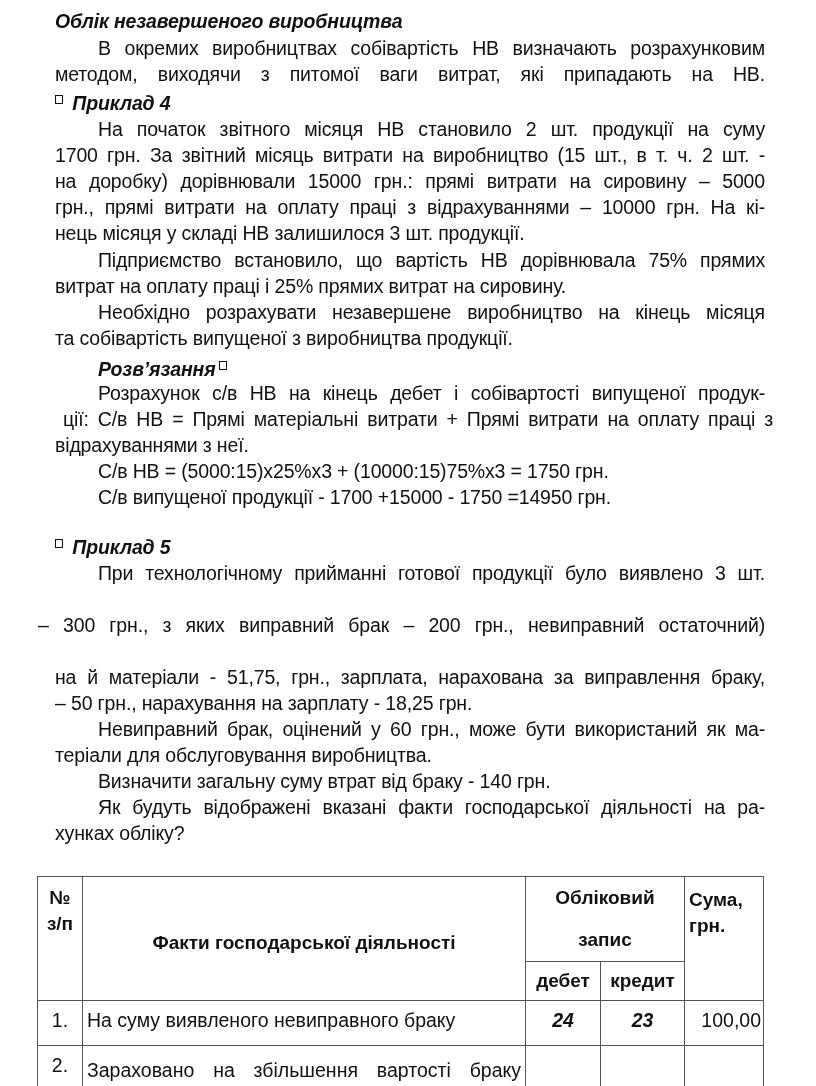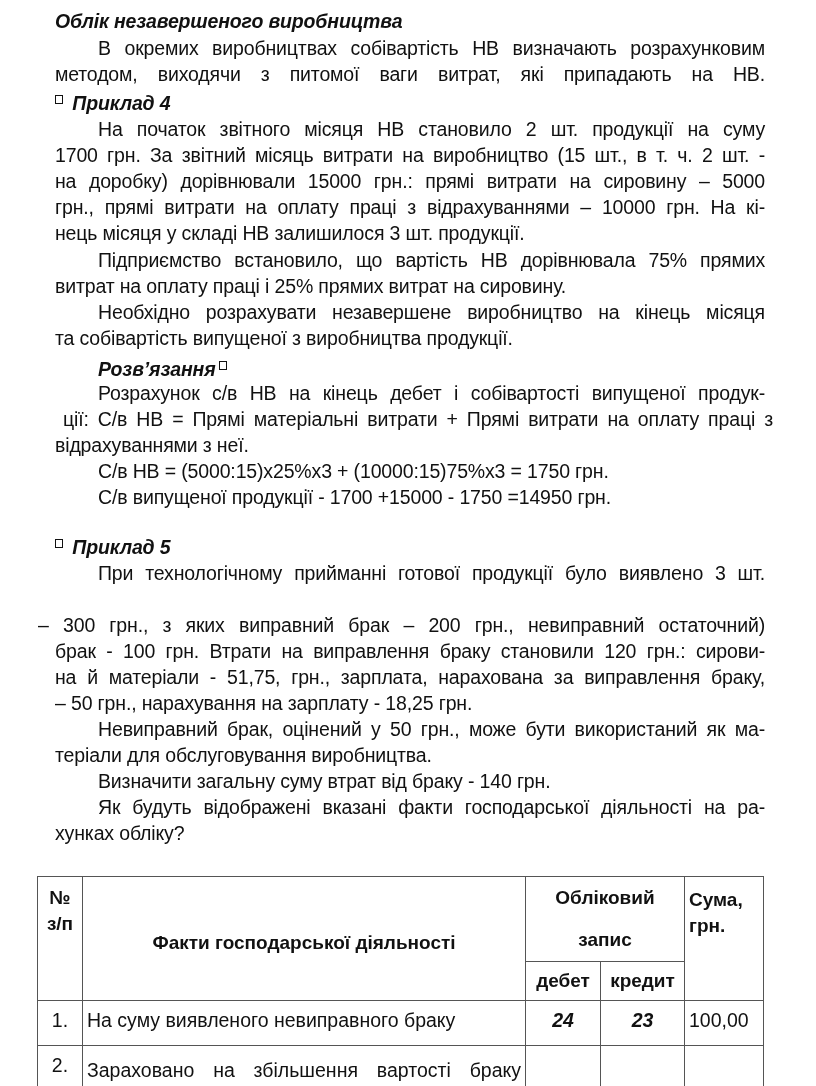--- a/index.html
+++ b/index.html
@@ -18,21 +18,21 @@
   th { font-weight:bold; }
   .hdr-no { width:36px; text-align:center; padding-top:8px; line-height:26px; }
   .hdr-fact { width:434px; text-align:center; vertical-align:middle; padding-top:8px; }
   .hdr-entry { text-align:center; line-height:42px; height:78px; padding-top:0; }
   .hdr-sum { width:70px; text-align:left; padding-top:10px; line-height:26px; }
   .sub { height:38px; text-align:center; vertical-align:middle; }
   .c-deb { width:66px; }
   .c-kr { width:75px; }
   td { height:38px; line-height:26px; padding-top:6px; font-size:19.5px; }
   td.num { text-align:center; }
-  td.val { text-align:left; padding-right:2px; }
+  td.val { text-align:right; padding-right:2px; }
   td.acc { text-align:center; font-weight:bold; font-style:italic; }
   .row2 td { height:88px; }
   .row2 .fact { line-height:40px; padding-top:4px; }
 </style>
 </head>
 <body>
 
 <div class="page">
 
   <div class="line bi" style="top:8px;">Облік незавершеного виробництва</div>
@@ -66,25 +66,24 @@
   <div class="line ind" style="top:458px;">С/в НВ = (5000:15)х25%х3 + (10000:15)75%х3 = 1750 грн.</div>
   <div class="line ind" style="top:484px;">С/в випущеної продукції - 1700 +15000 - 1750 =14950 грн.</div>
 
   <div class="line bi" style="top:534px;">
     <span class="sq" style="margin-left:0"></span>
     <span>Приклад 5</span>
   </div>
 
   <div class="line ind just" style="top: 560px; white-space: normal;">При технологічному прийманні готової продукції було виявлено 3 шт.</div>
   <div class="line just" style="top: 612px; left: 30px; width: 727px; white-space: normal;">– 300 грн., з яких виправний брак –  200 грн., невиправний остаточний)</div>
-  <div class="line just" style="top: 638px; white-space: normal;">брак - 100 грн. Втрати на виправлення браку становили 120 грн.: сирови-</div>
   <div class="line just" style="top: 664px; white-space: normal;">на й матеріали - 51,75, грн., зарплата, нарахована за виправлення браку,</div>
   <div class="line" style="top:690px;">– 50 грн., нарахування на зарплату - 18,25 грн.</div>
 
-  <div class="line ind just" style="top: 716px; white-space: normal;">Невиправний брак, оцінений у 50 грн., може бути використаний як ма-</div>
+  <div class="line ind just" style="top: 716px; white-space: normal;">Невиправний брак, оцінений у 60 грн., може бути використаний як ма-</div>
   <div class="line" style="top:742px;">теріали для обслуговування виробництва.</div>
   <div class="line ind" style="top:768px;">Визначити загальну суму втрат від браку - 140 грн.</div>
 
   <div class="line ind just it" style="top: 794px; white-space: normal;">Як будуть відображені вказані факти господарської діяльності на ра-</div>
   <div class="line it" style="top:820px;">хунках обліку?</div>
 
 </div>
 
 <table style="top:876px;">
   <tbody>

